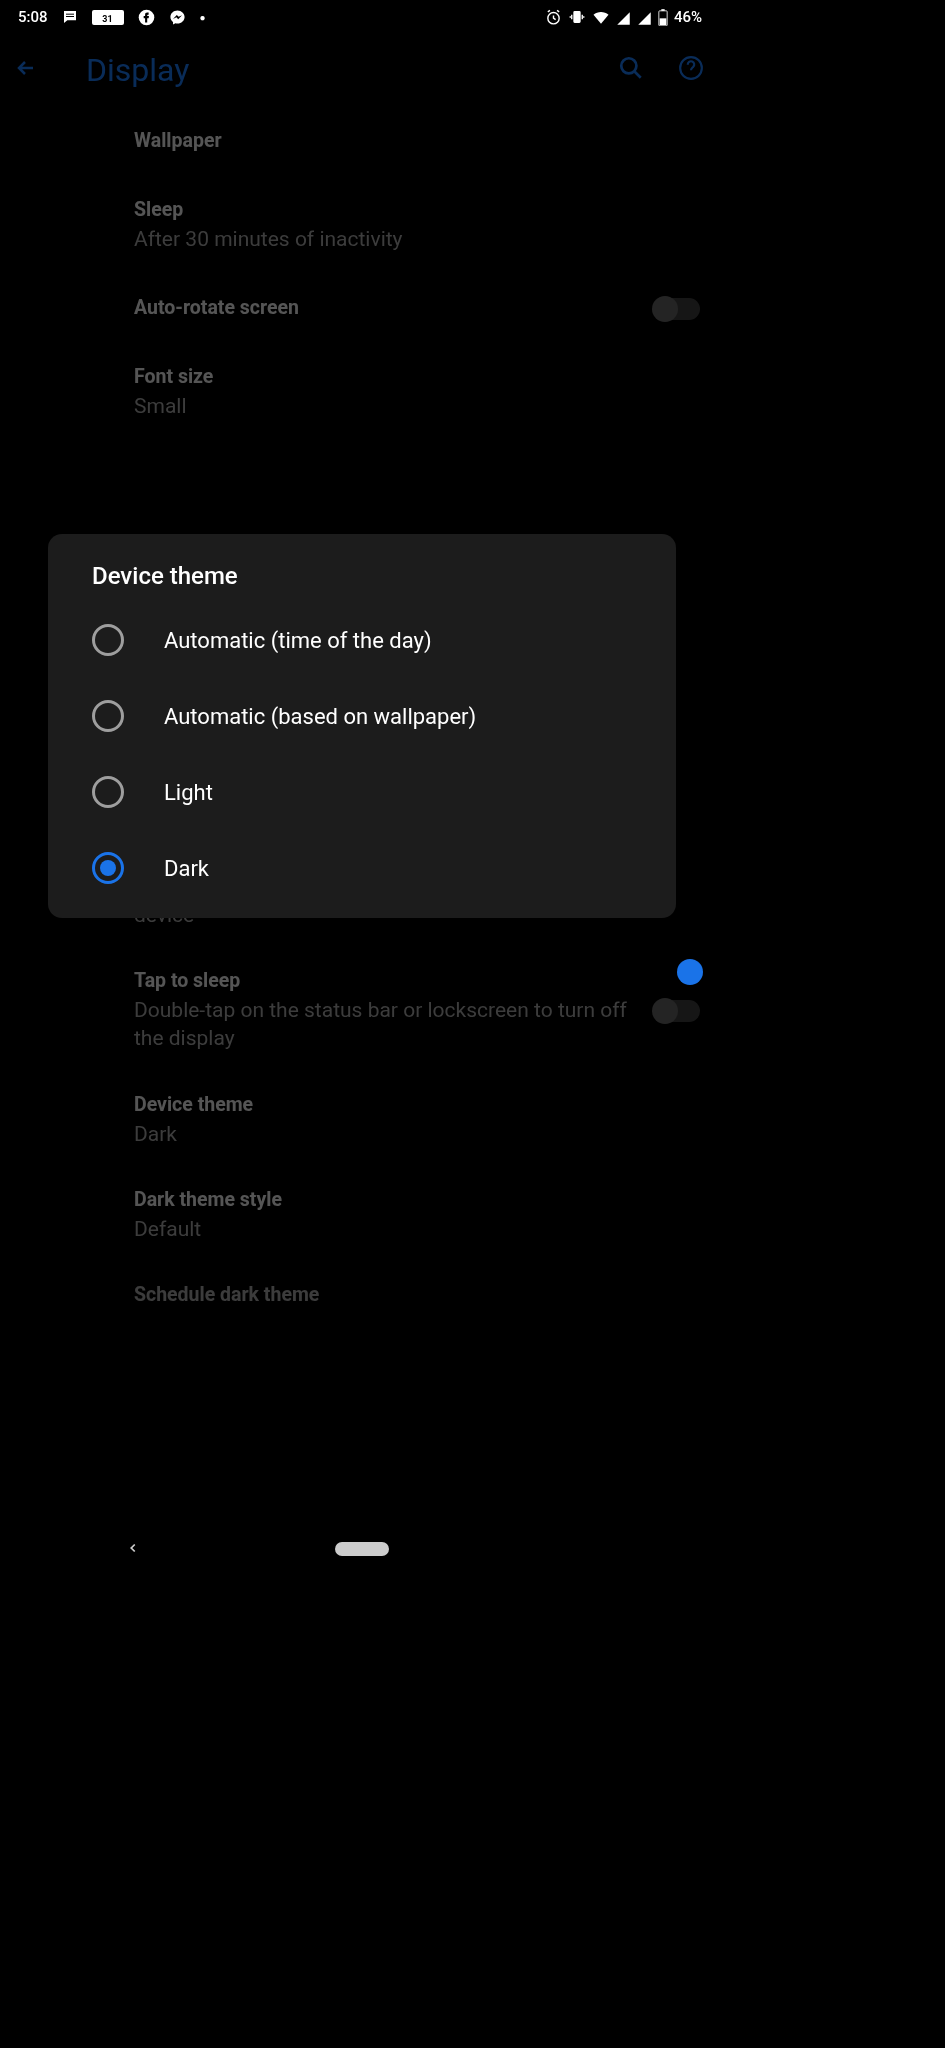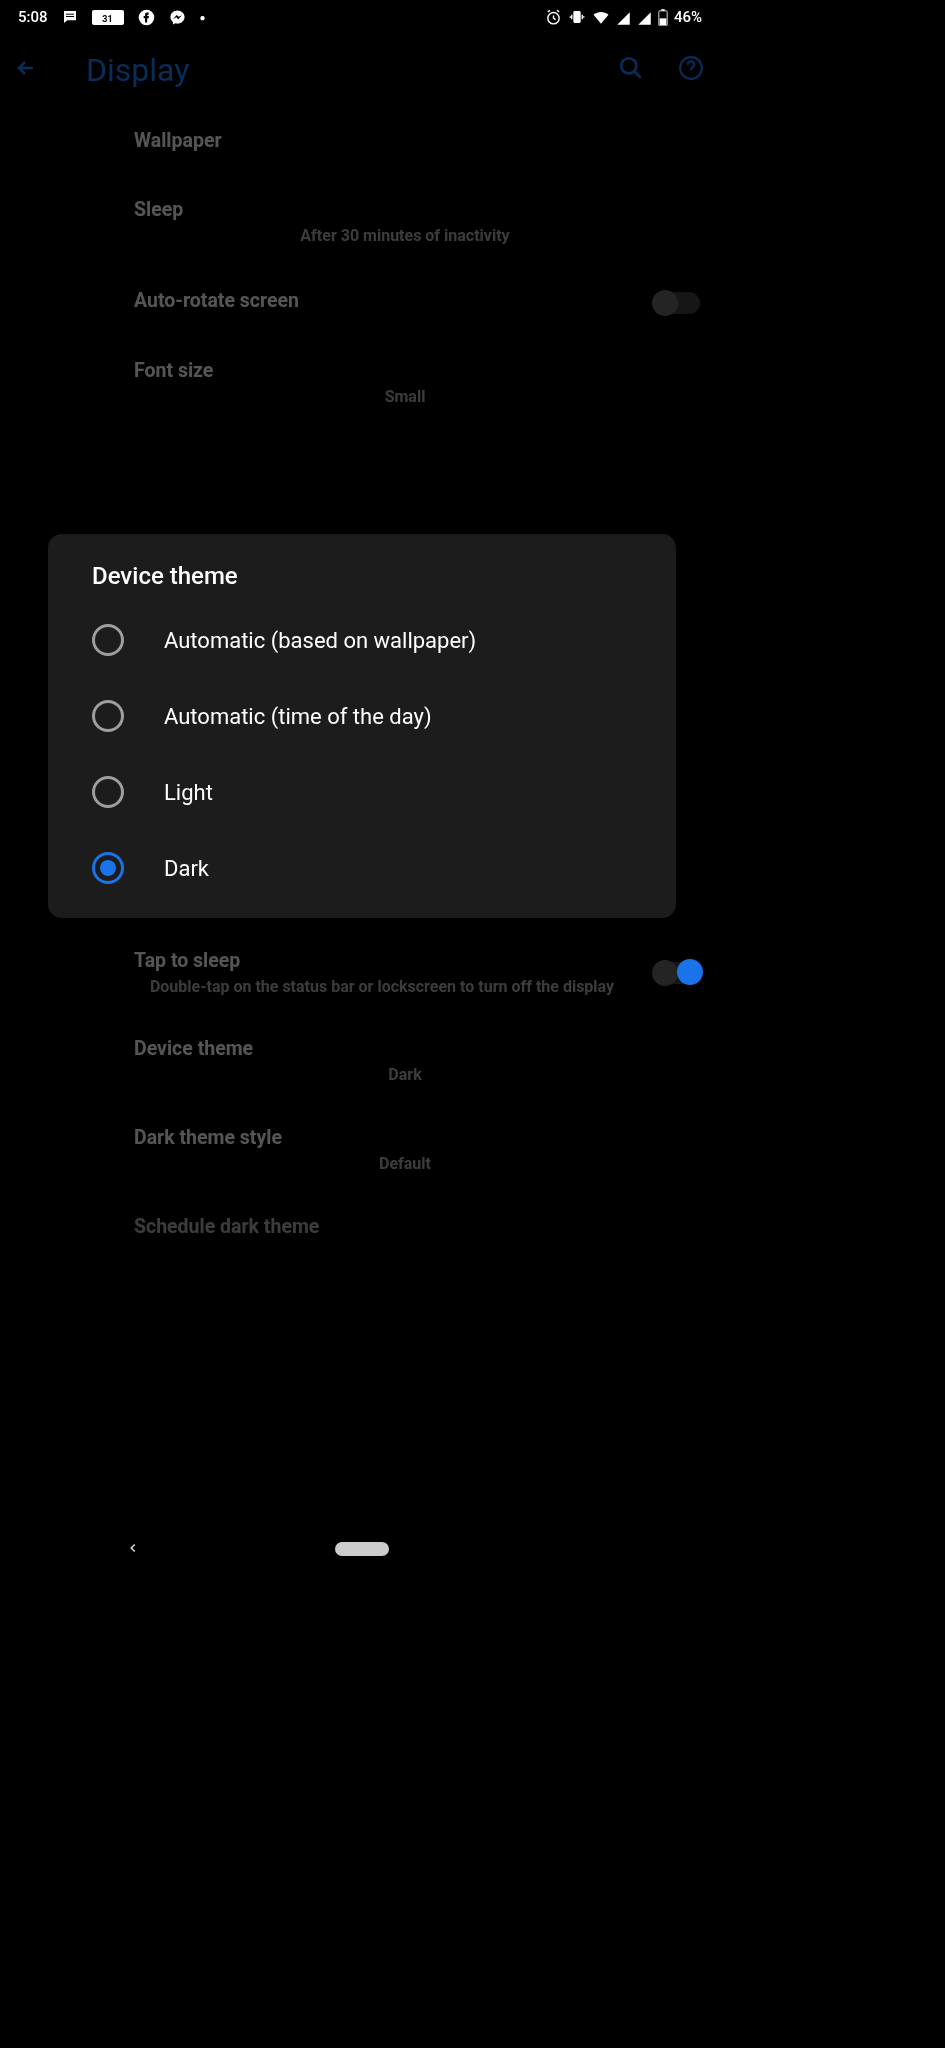--- a/index.html
+++ b/index.html
@@ -104,24 +104,23 @@
     
     .setting-title {
       color: #e0e0e0;
       font-size: 19.5px;
       font-weight: 700;
       margin-bottom: 4px;
     }
     
     .setting-subtitle {
       color: #9e9e9e;
-      font-size: 16px;
-      font-weight: 700;
+      font-size: 21px;
+      font-weight: 400;
       line-height: 1.35;
-      text-align: center;
     }
     
     .toggle {
       width: 46px;
       height: 22px;
       border-radius: 12px;
       background: #3c3c3c;
       position: relative;
     }
     
@@ -403,26 +402,26 @@
 <div class="peek-toggle">
     <div class="half-thumb"></div>
   </div>
 
 <div class="dialog-scrim">
   <div class="dialog">
     <div class="dialog-title">Device theme</div>
 
     <div class="dialog-option">
       <div class="radio"></div>
-      <span class="option-label">Automatic (based on wallpaper)</span>
+      <span class="option-label">Automatic (time of the day)</span>
     </div>
 
     <div class="dialog-option">
       <div class="radio"></div>
-      <span class="option-label">Automatic (time of the day)</span>
+      <span class="option-label">Automatic (based on wallpaper)</span>
     </div>
 
     <div class="dialog-option">
       <div class="radio"></div>
       <span class="option-label">Light</span>
     </div>
 
     <div class="dialog-option">
       <div class="radio selected">
           <div class="radio-inner"></div>

